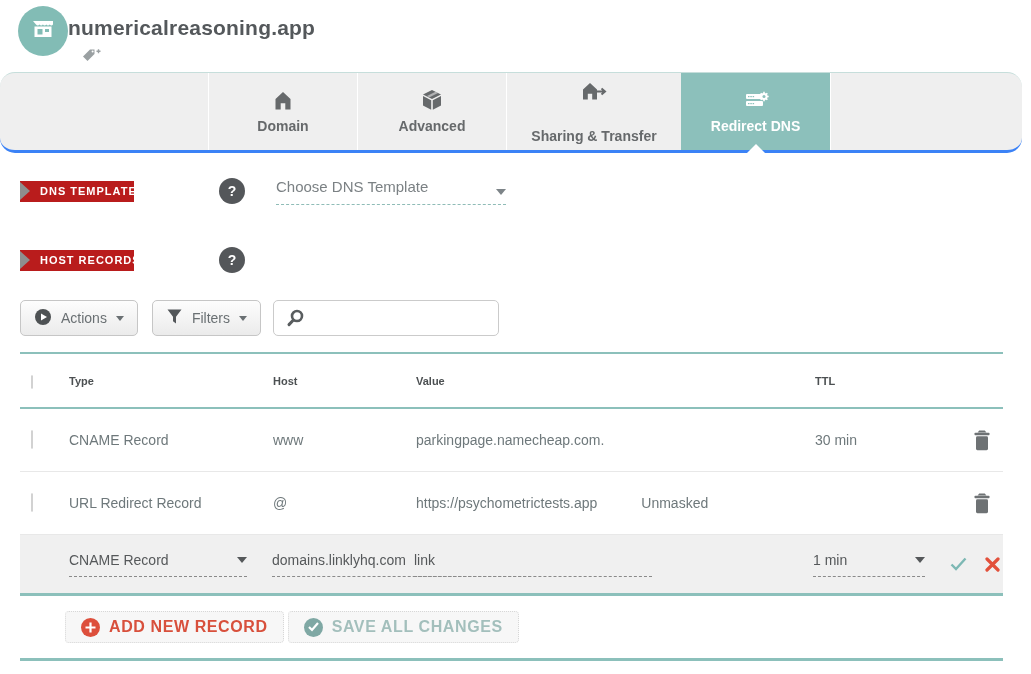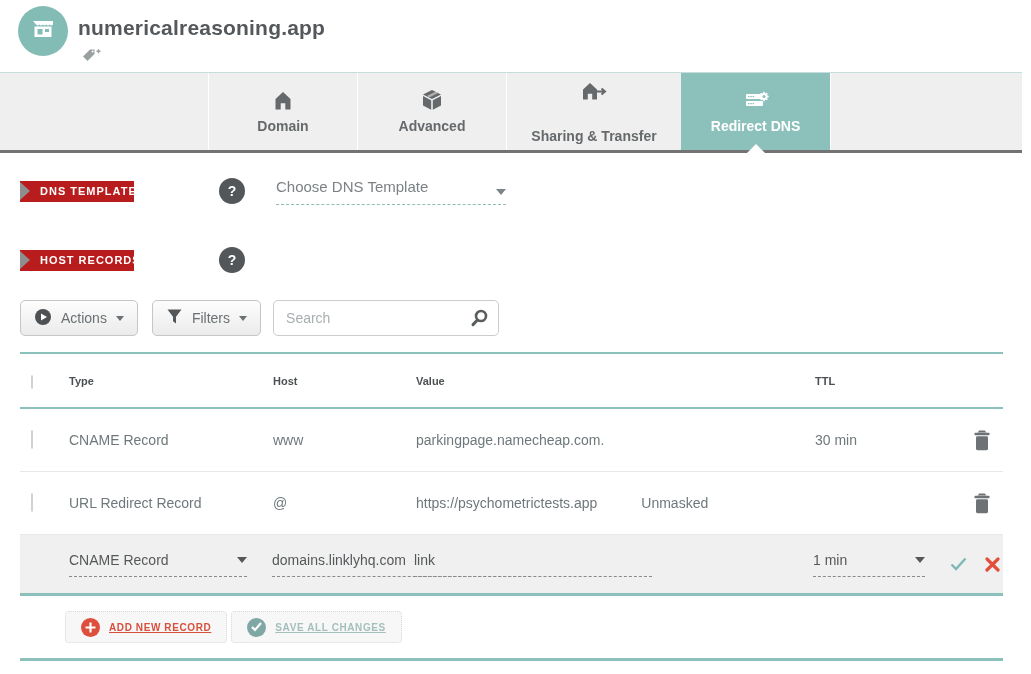--- a/index.html
+++ b/index.html
@@ -11,29 +11,29 @@
   }
   .page { width:1022px; }
 
   
   .header { position:relative; height:72px; }
   .avatar {
     position:absolute; left:18px; top:6px; width:50px; height:50px;
     border-radius:50%; background:#82bcb5; display:flex; align-items:center; justify-content:center;
   }
   .page-title {
-    position:absolute; left:78px; top:16px;
+    position:absolute; left:68px; top:16px;
     font-size:21px; font-weight:700; color:#54585b; letter-spacing:.2px;
   }
   .tag-add { position:absolute; left:82px; top:48px; width:20px; height:18px; cursor:pointer; }
 
   
   .tabbar {
     display:flex; height:81px; background:#efefef;
-    border-top:1px solid #c6dedb; border-bottom:3px solid #737373;
+    border-top:1px solid #c6dedb; border-bottom:3px solid #3b82f6;border-radius:15px;
   }
   .tab-spacer-left { width:208px; }
   .tab-spacer-right { flex:1; border-left:1px solid #fff; }
   .tab {
     width:149px; border-left:1px solid #fff; cursor:pointer;
     display:flex; flex-direction:column; align-items:center; justify-content:center; gap:7px;
     color:#66696b; font-size:14px; font-weight:700;
   }
   .tab.wide { width:175px;gap:26px; }
   .tab .ticon { height:22px; display:flex; align-items:flex-end; }
@@ -140,21 +140,21 @@
   .ef-value { width:380px; margin-left:-1px; }
   .ef-ttl { width:112px; margin-left:-2px; }
   .edit-actions { display:flex; align-items:center; justify-content:flex-end; gap:18px; padding-right:14px; }
   .icon-btn { cursor:pointer; display:flex; }
 
   
   .footer { margin-top:15px; display:flex; margin-left:45px; gap:4px; }
   .fbtn {
     height:32px; border:1px dotted #d7d7d7; border-radius:4px; background:#f7f7f7;
     display:flex; align-items:center; gap:9px; padding:0 15px; cursor:pointer;
-    font-size:10px; font-weight:700; letter-spacing:.6px;text-decoration:underline;
+    font-size:16px; font-weight:700; letter-spacing:.6px;
   }
   .fbtn-add { color:#d8503c; }
   .fbtn-save { color:#a3bfbc; }
   .circle-ic {
     width:19px; height:19px; border-radius:50%;
     display:flex; align-items:center; justify-content:center; flex:0 0 auto;
   }
   .circle-add { background:#dd4f3c; }
   .circle-save { background:#7fa8a4; }
 
@@ -279,21 +279,20 @@
         <span>
           <svg width="17" height="17" viewBox="0 0 17 17">
             <path d="M1.5 1.5 h14 L10 8.8 v6.7 l-3 -2.3 V8.8 Z" fill="#53575a"></path>
           </svg>
         </span>
         <span>Filters</span>
         <span class="caret"></span>
       </div>
 
       <div class="searchbox">
-        <input type="text" placeholder="Search" style="">
         <span class="mag">
           <svg width="18" height="18" viewBox="0 0 18 18" fill="none">
             <circle cx="11" cy="7" r="5" stroke="#595d5f" stroke-width="2.6"></circle>
             <path d="M7.4 11 L3 15.6" stroke="#595d5f" stroke-width="3" stroke-linecap="round"></path>
           </svg>
         </span>
       </div>
     </div>
 
     <div class="table">

